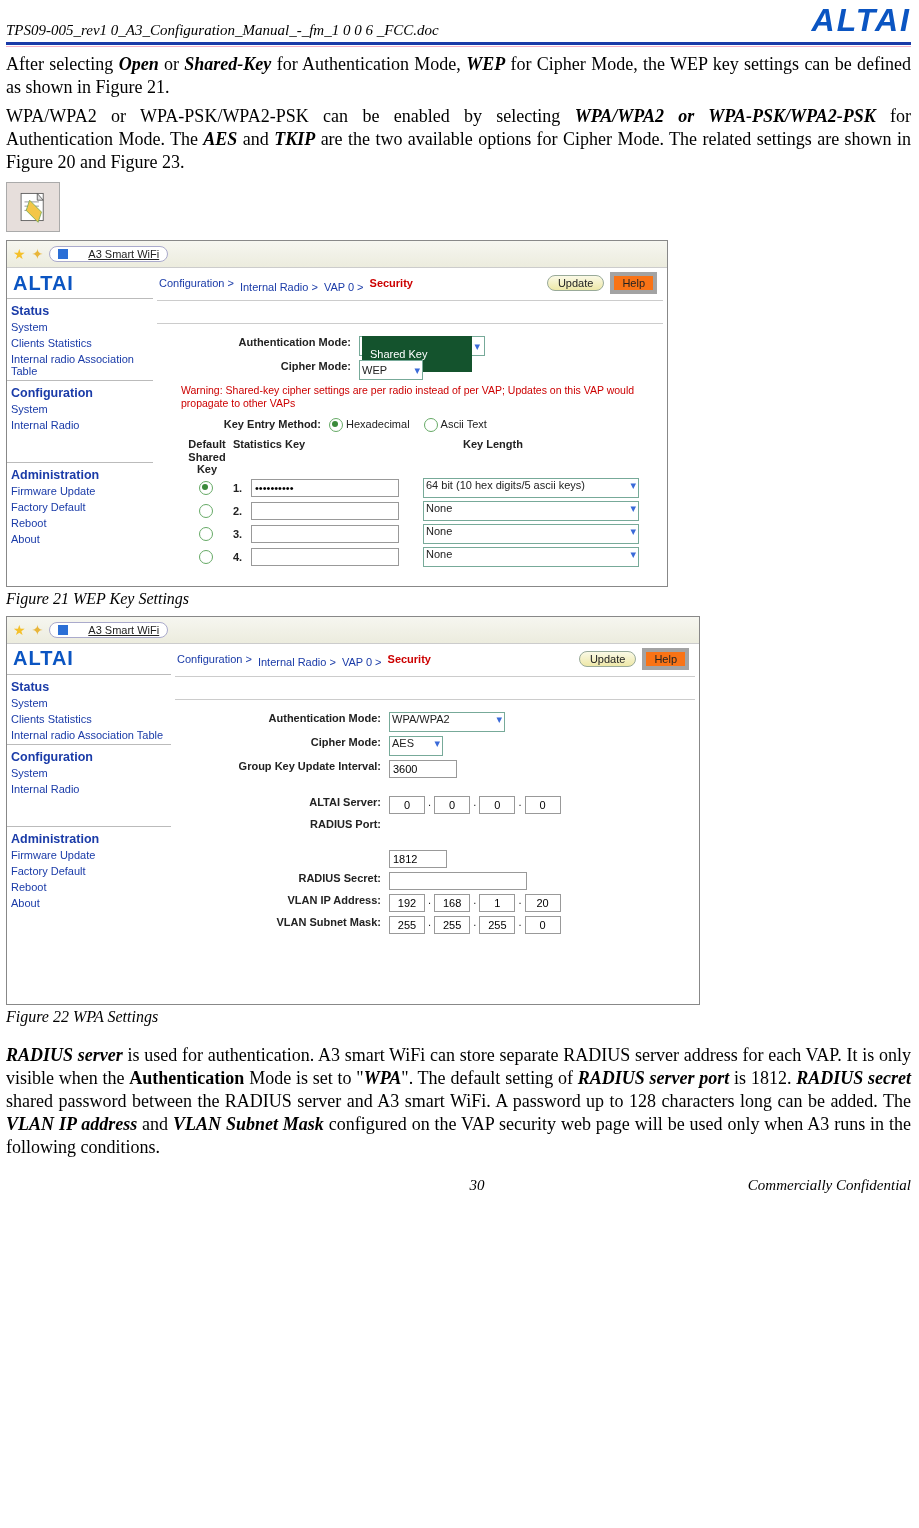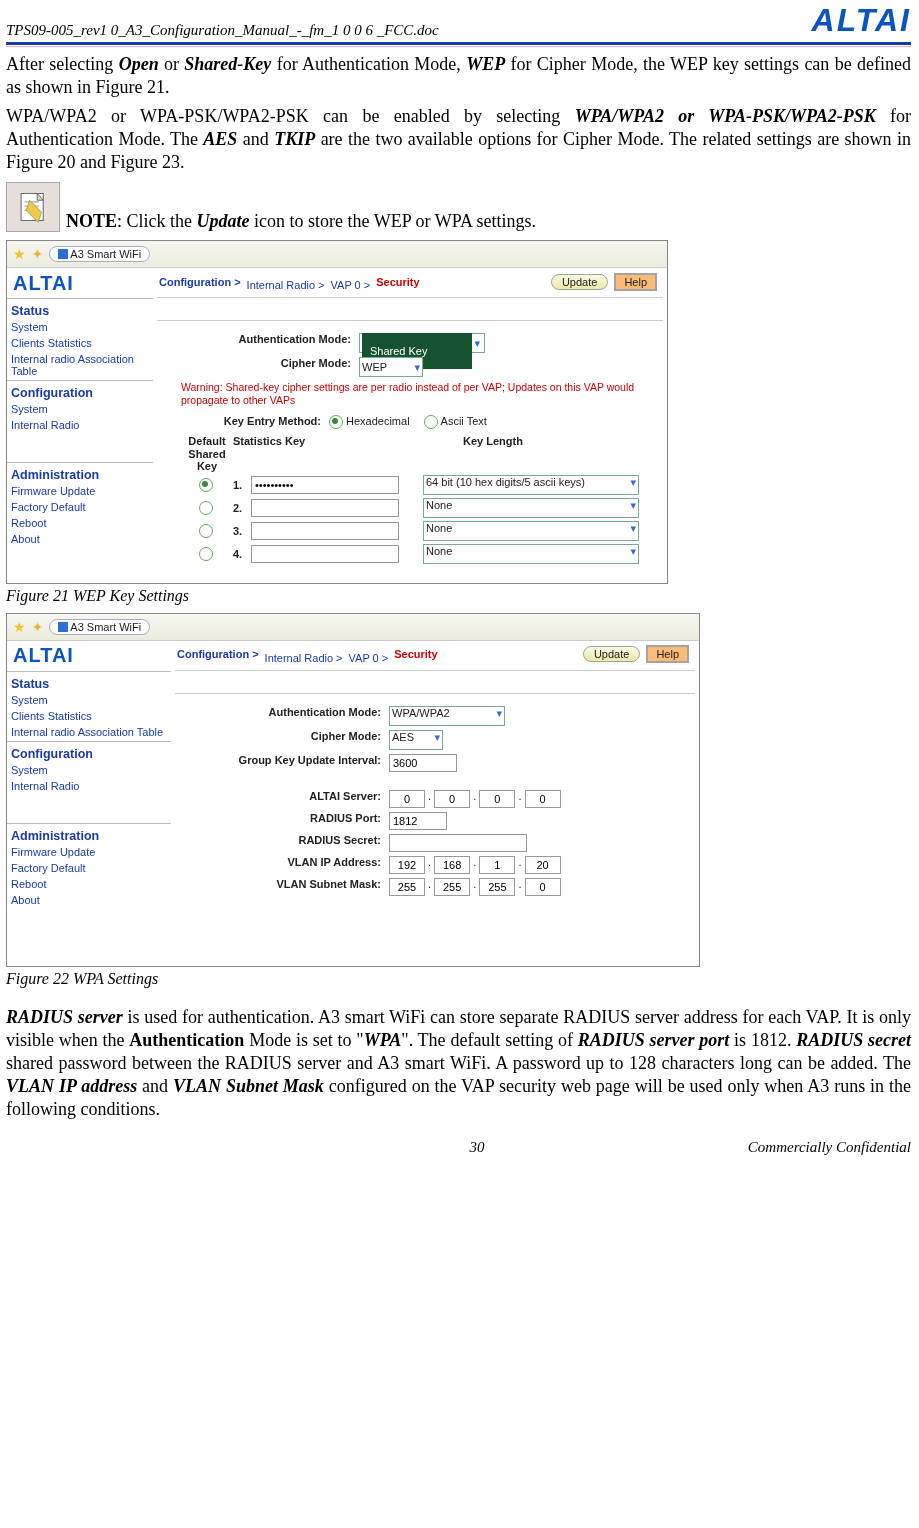--- a/index.html
+++ b/index.html
@@ -8,34 +8,34 @@
   .hr-rule { height: 3px; background: #1a3ba8; margin: 3px 0 8px; position: relative; }
   .hr-rule::before { content:""; position:absolute; left:0; right:0; bottom:-2px; height:1px; background:#d04; opacity:.3;}
   .para { text-align: justify; margin: 6px 0; line-height: 1.28; }
   .note-row { display: flex; align-items: flex-end; gap: 6px; margin: 8px 0; }
   .note-icon { width: 52px; height: 48px; background: #e6dedb; border:1px solid #aaa; display:flex; align-items:center; justify-content:center;}
   .note-icon svg { width: 34px; height: 34px; }
   .fig-caption { font-style: italic; font-size: 16px; margin: 3px 0 8px; }
   .screenshot { border: 1px solid #888; background: #fff; font-family: Tahoma, Arial, sans-serif; font-size: 11px; color:#222; margin-top:4px;}
   .ss-toolbar { background: linear-gradient(#f6f6f0,#ececde); height: 26px; display:flex; align-items:center; gap:6px; padding:0 6px; border-bottom:1px solid #ccc;}
   .fav-star { color:#f5c02a; font-size:14px;}
-  .tab-pill { background:#fff; border:1px solid #aac; border-radius:8px; padding:1px 8px; font-size:11px; display:flex; align-items:center; gap:2px;}
+  .tab-pill { background:#fff; border:1px solid #aac; border-radius:8px; padding:1px 8px; font-size:11px; display:flex; align-items:center; gap:20px;text-decoration:underline;}
   .blue-sq { width:10px; height:10px; background:#2b6fd6; display:inline-block;}
   .ss-body { display:flex; }
   .sidebar { width: 156px; }
   .sb-logo { height: 30px; display:flex; align-items:center; padding-left: 6px; background: #fff;}
   .sb-section-title { font-weight: bold; color:#1a3ba8; font-size: 12.5px; padding: 5px 4px 2px; border-top:1px solid #bbb;}
   .sb-link { color:#1a3ba8; font-size: 11px; padding: 1px 4px 3px; cursor:pointer;}
   .content { flex:1; }
   .breadcrumb-row { display:flex; align-items:center; gap:6px; padding:4px 10px 4px 6px; }
   .bc-seg { color:#1a3ba8;margin-top:7px; }
-  .bc-bold { font-weight:bold; color:#1a3ba8;}
+  .bc-bold { font-weight:normal; color:#1a3ba8;}
   .bc-red { color:#c00; font-weight:bold;}
   .btn-upd { background:linear-gradient(#faf9e6,#eee8a8); border:1px solid #9a9; border-radius:10px; padding:1px 10px; font-size:11px; cursor:pointer;}
-  .btn-help { background:#fdba74; border:2px solid #a3a3a3; padding:1px 8px; font-size:11px; cursor:pointer;}
+  .btn-help { background:#f97316; border:4px solid #a3a3a3; padding:1px 8px; font-size:11px; cursor:pointer;}
   .content-inner { padding: 6px 28px 16px; }
   .frow { display:flex; margin:4px 0; }
   .flabel { width: 170px; text-align:right; padding-right:8px; font-weight:bold; font-size:11px;}
   .fselect { border:1px solid #7a9; background:#fff; font-size:11px; padding:0 2px; height:18px;}
   .sel-hl { background:#14532d; color:#fff; padding:12px 8px;margin-top:16px;}
   .warning { color:#c00; font-size:10.5px; margin:4px 0 8px 0; line-height:1.25;}
   .radio { width:12px;height:12px;border:1px solid #6a6;border-radius:50%;display:inline-block;vertical-align:middle;margin-right:3px;position:relative;}
   .radio.checked::after { content:""; width:6px;height:6px;background:#3a8a3a;border-radius:50%;position:absolute;top:2px;left:2px;}
   .radio-label { font-size:11px; vertical-align:middle;}
   .key-header { display:flex; font-weight:bold; font-size:11px; margin-top:6px;}
@@ -71,23 +71,20 @@
 <div class="note-row">
   <div class="note-icon">
     <svg viewBox="0 0 40 40">
         <rect x="6" y="4" width="26" height="32" fill="#fff" stroke="#555"></rect>
         <path d="M25 4 L32 12 L25 12 Z" fill="#ddd" stroke="#555"></path>
         <line x1="10" y1="14" x2="27" y2="14" stroke="#888"></line>
         <line x1="10" y1="19" x2="27" y2="19" stroke="#888"></line>
         <line x1="10" y1="24" x2="27" y2="24" stroke="#888"></line>
         <path d="M16 12 L30 26 L26 38 L12 24 Z" fill="#f3c648" stroke="#7a5"></path>
       </svg>
-  </div>
-  <div>
-    <b>NOTE</b><span>: Click the </span><b><i>Update</i></b><span> icon to store the WEP or WPA settings.</span>
   </div>
 </div>
 
 <div class="screenshot" style="width: 660px;">
   <div class="ss-toolbar">
     <span class="fav-star">★</span>
     <span class="fav-star" style="color:#e8b53a;">✦</span>
     <span class="tab-pill">
         <span class="blue-sq"></span>
         <span>A3 Smart WiFi</span>
@@ -265,21 +262,21 @@
           <input class="tinput ip-oct" value="0" style="">
             <span>&nbsp;.&nbsp;</span>
           <input class="tinput ip-oct" value="0" style="">
             <span>&nbsp;.&nbsp;</span>
           <input class="tinput ip-oct" value="0" style="">
             <span>&nbsp;.&nbsp;</span>
           <input class="tinput ip-oct" value="0" style="">
         </div>
         <div class="frow">
             <div class="flabel">RADIUS Port:</div>
-            <input class="tinput" style="width: 50px;" value="1812">
+            <input class="tinput" style="width: 50px; margin-top: 32px;" value="1812">
           </div>
         <div class="frow">
             <div class="flabel">RADIUS Secret:</div>
             <input class="tinput" style="width: 130px;" value="">
           </div>
         <div class="frow">
             <div class="flabel">VLAN IP Address:</div>
           <input class="tinput ip-oct" value="192" style="">
             <span>&nbsp;.&nbsp;</span>
           <input class="tinput ip-oct" value="168" style="">

